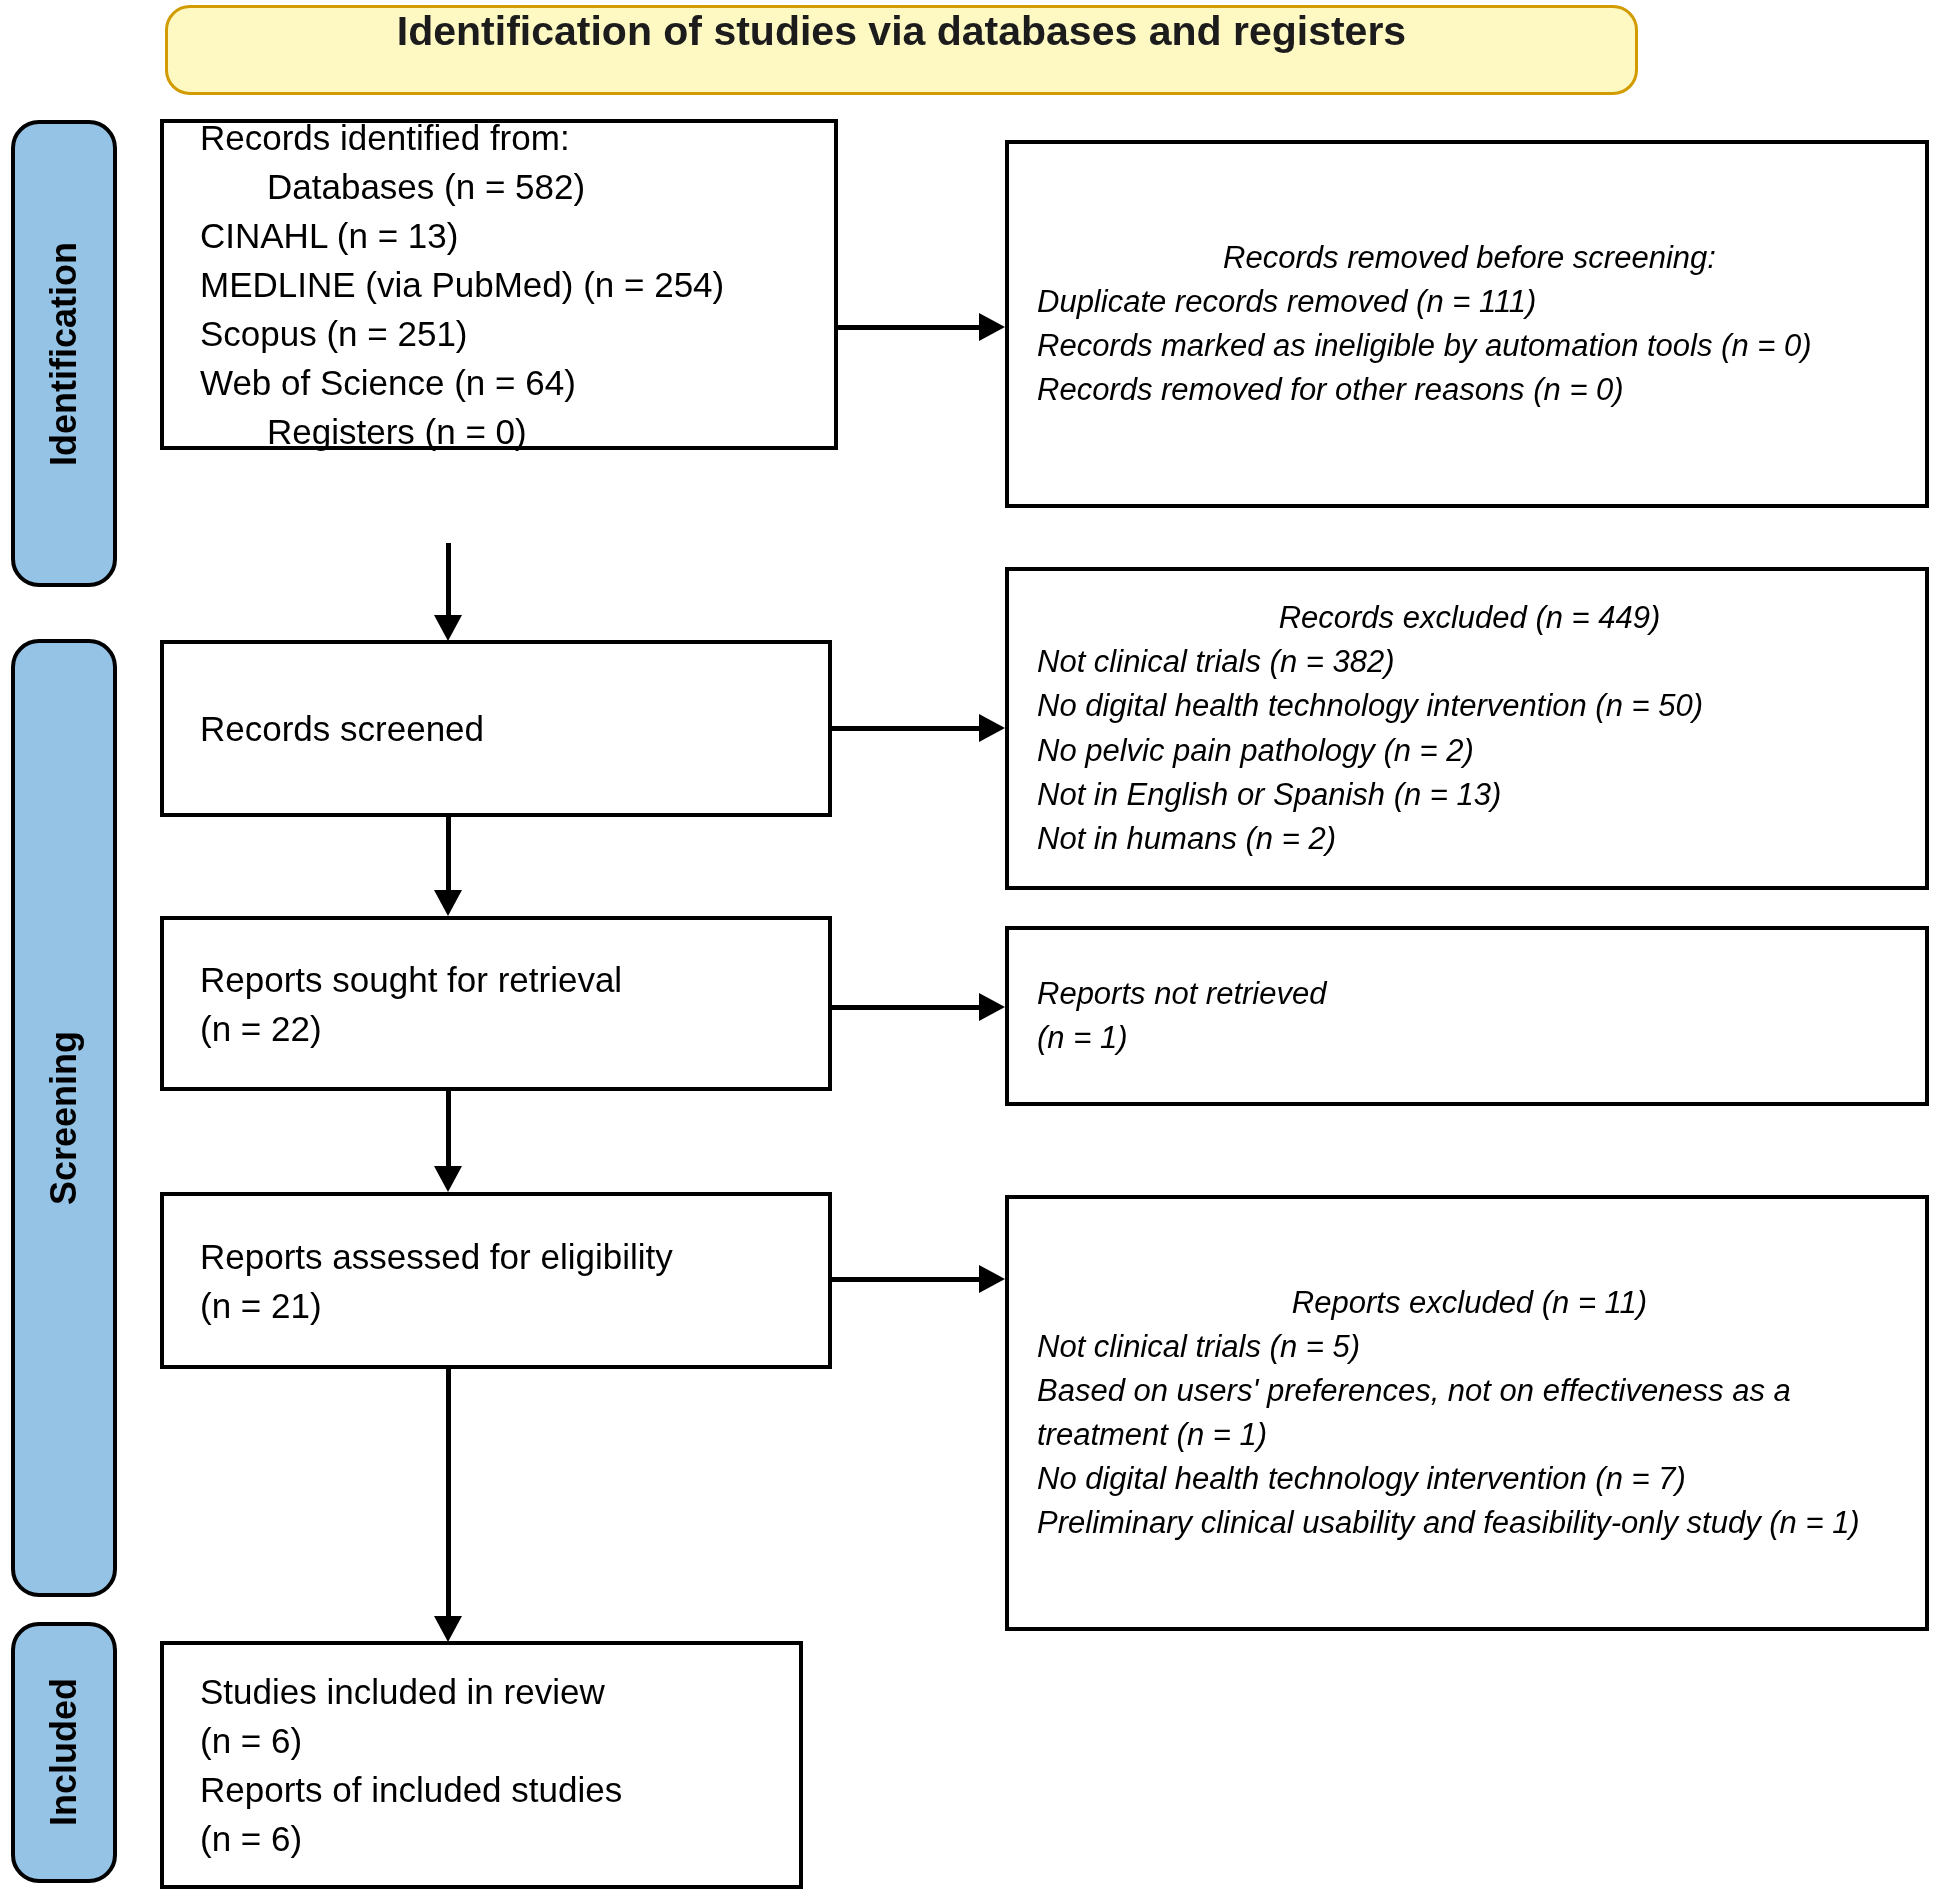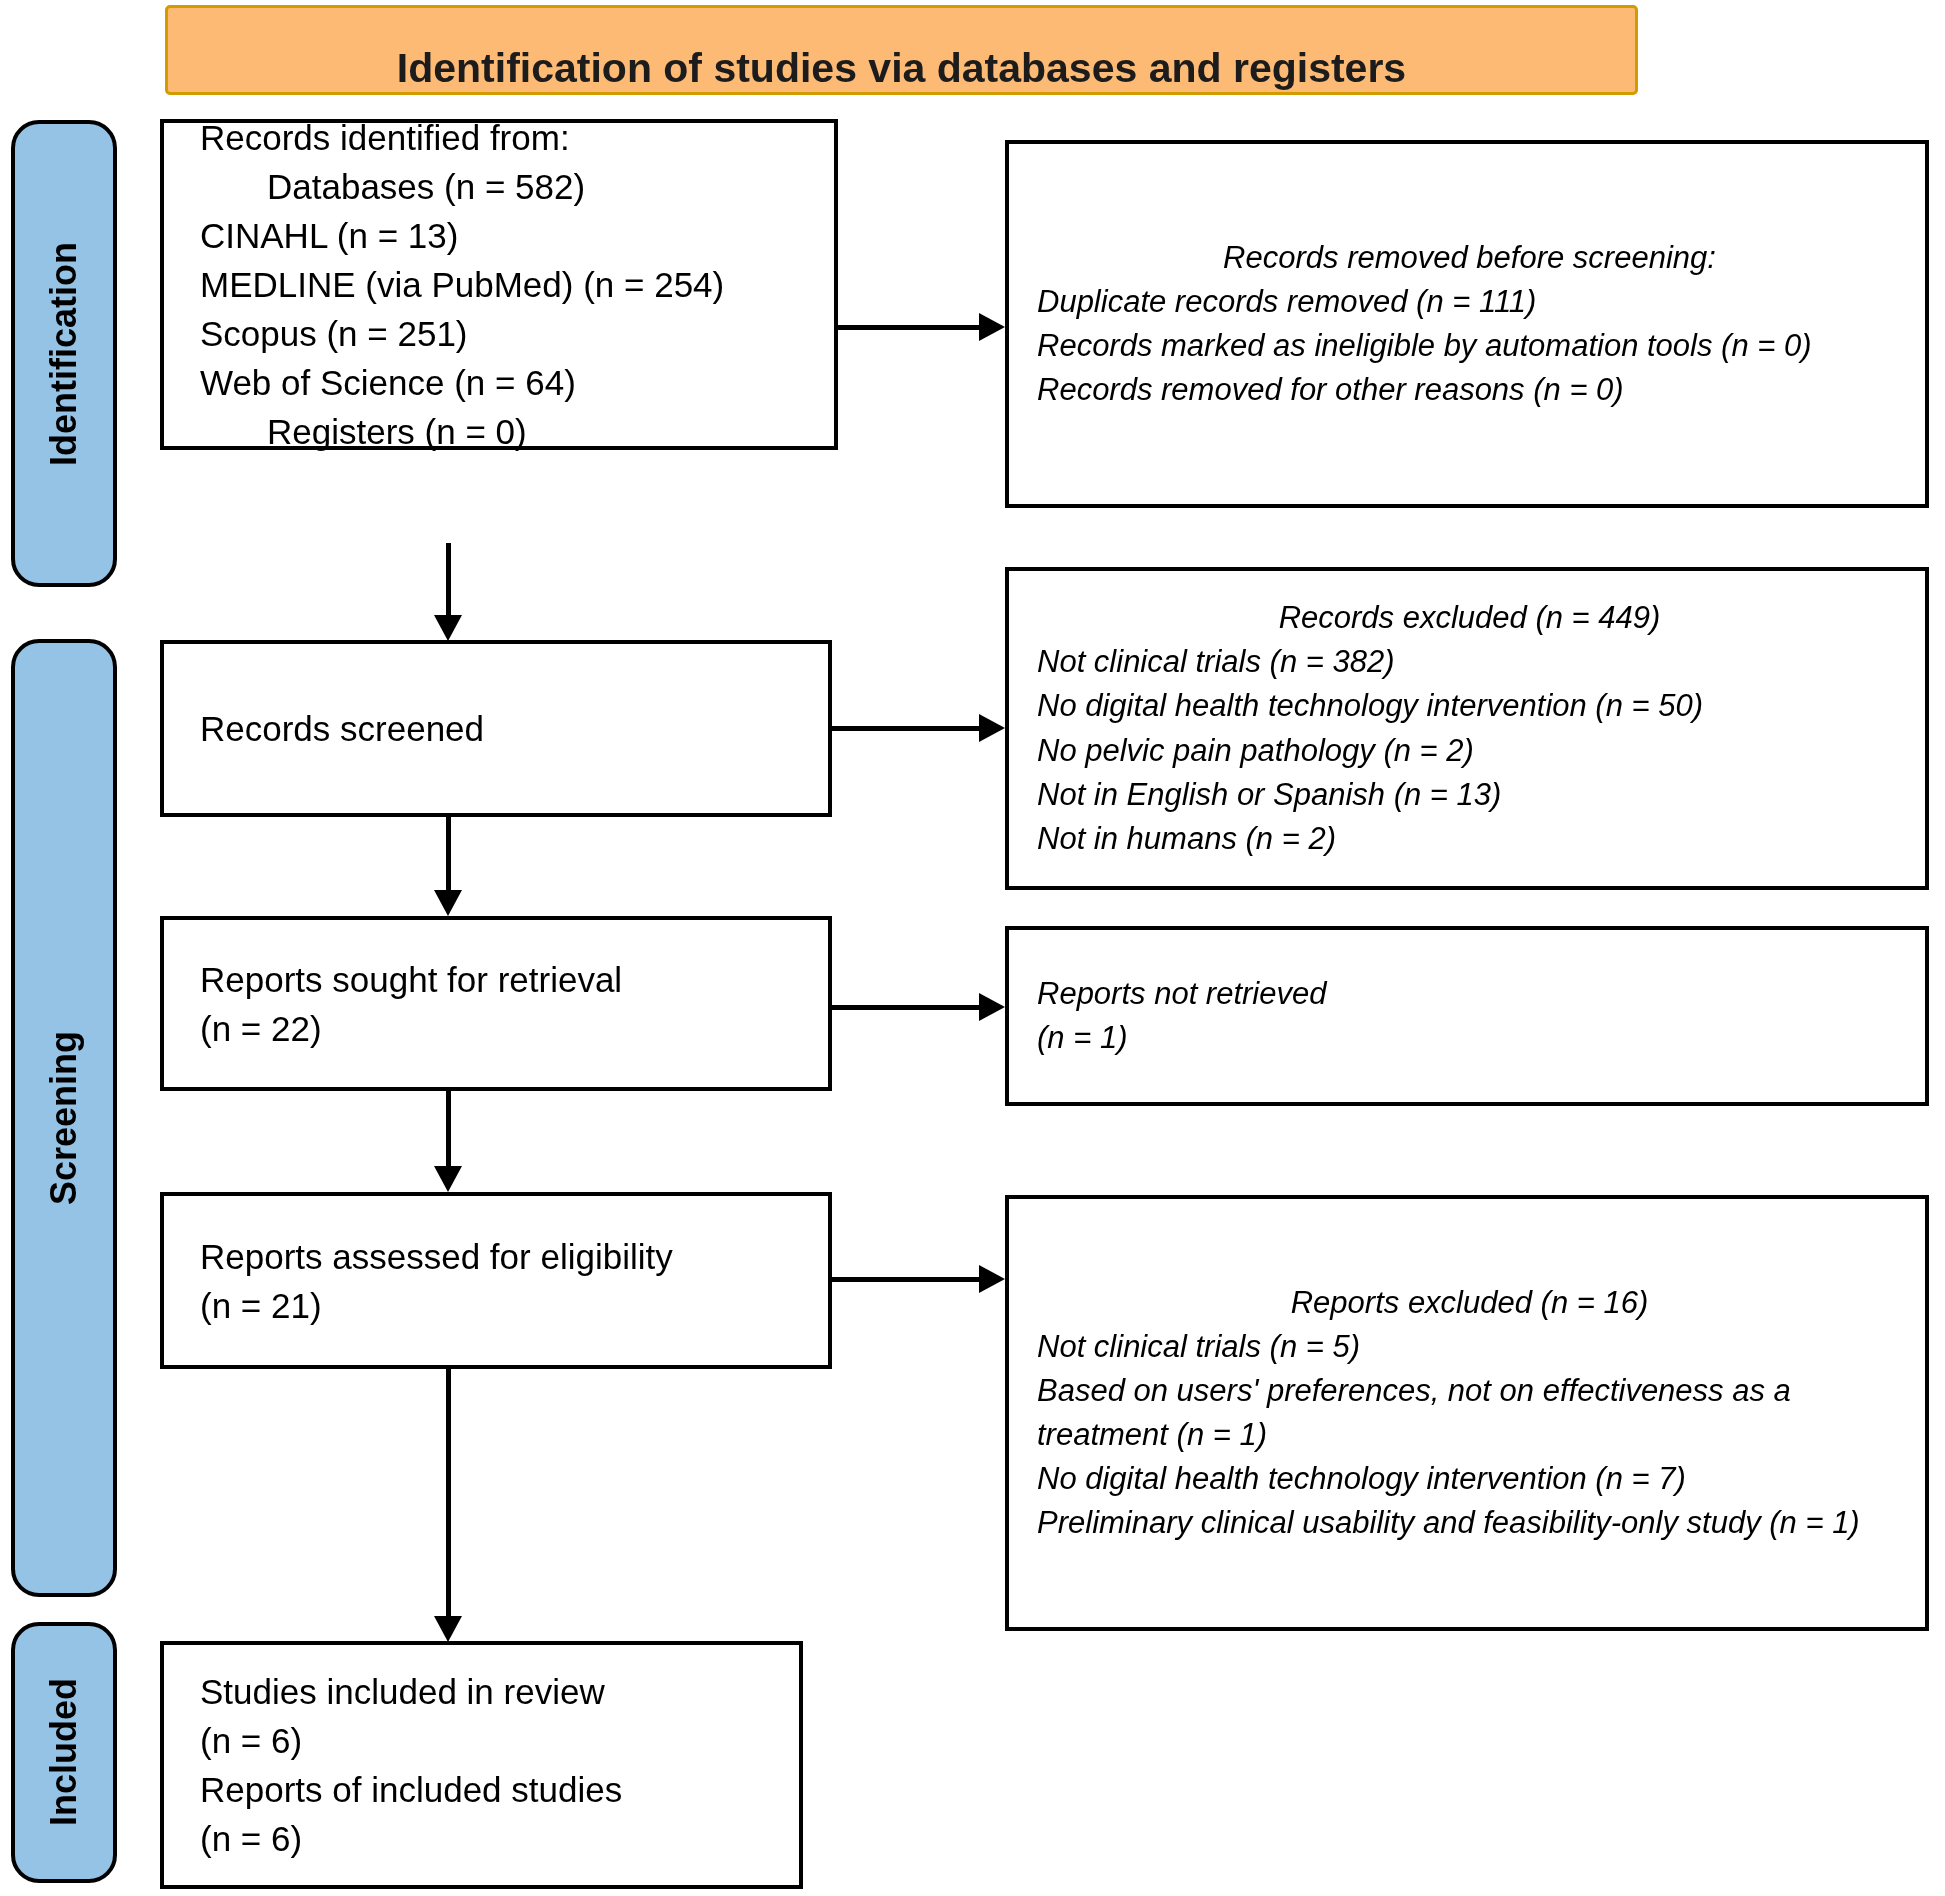--- a/index.html
+++ b/index.html
@@ -10,25 +10,25 @@
     background: #ffffff;
     font-family: "Liberation Sans", "DejaVu Sans", sans-serif;
     color: #000000;
   }
 
   
   .title-banner {
     position: absolute;
     left: 165px; top: 5.2px;
     width: 1473px; height: 90px;
-    background: #fdba74;
+    background: #fef9c3;
     border: 3.1px solid #D29B00;
-    border-radius: 5px;
+    border-radius: 25px;
     box-sizing: border-box;
-    display: flex; align-items: flex-end; justify-content: center;
+    display: flex; align-items: flex-start; justify-content: center;
   }
   .title-banner .title-text {
     font-size: 41px;
     font-weight: bold;
     color: #1c1c1c;
     letter-spacing: 0px;
   }
 
   
   .stage {
@@ -177,21 +177,21 @@
     <div class="line">Not in English or Spanish (n = 13)</div>
     <div class="line">Not in humans (n = 2)</div>
   </div>
 
   <div class="fbox rcol box-r3">
     <div class="line">Reports not retrieved</div>
     <div class="line">(n = 1)</div>
   </div>
 
   <div class="fbox rcol box-r4">
-    <div class="line centered">Reports excluded (n = 16)</div>
+    <div class="line centered">Reports excluded (n = 11)</div>
     <div class="line">Not clinical trials (n = 5)</div>
     <div class="line">Based on users' preferences, not on effectiveness as a treatment (n = 1)</div>
     <div class="line">No digital health technology intervention (n = 7)</div>
     <div class="line">Preliminary clinical usability and feasibility-only study (n = 1)</div>
   </div>
 
   <div class="shaft a1-shaft"></div>
   <div class="head-down a1-head"></div>
 
   <div class="shaft a2-shaft"></div>

